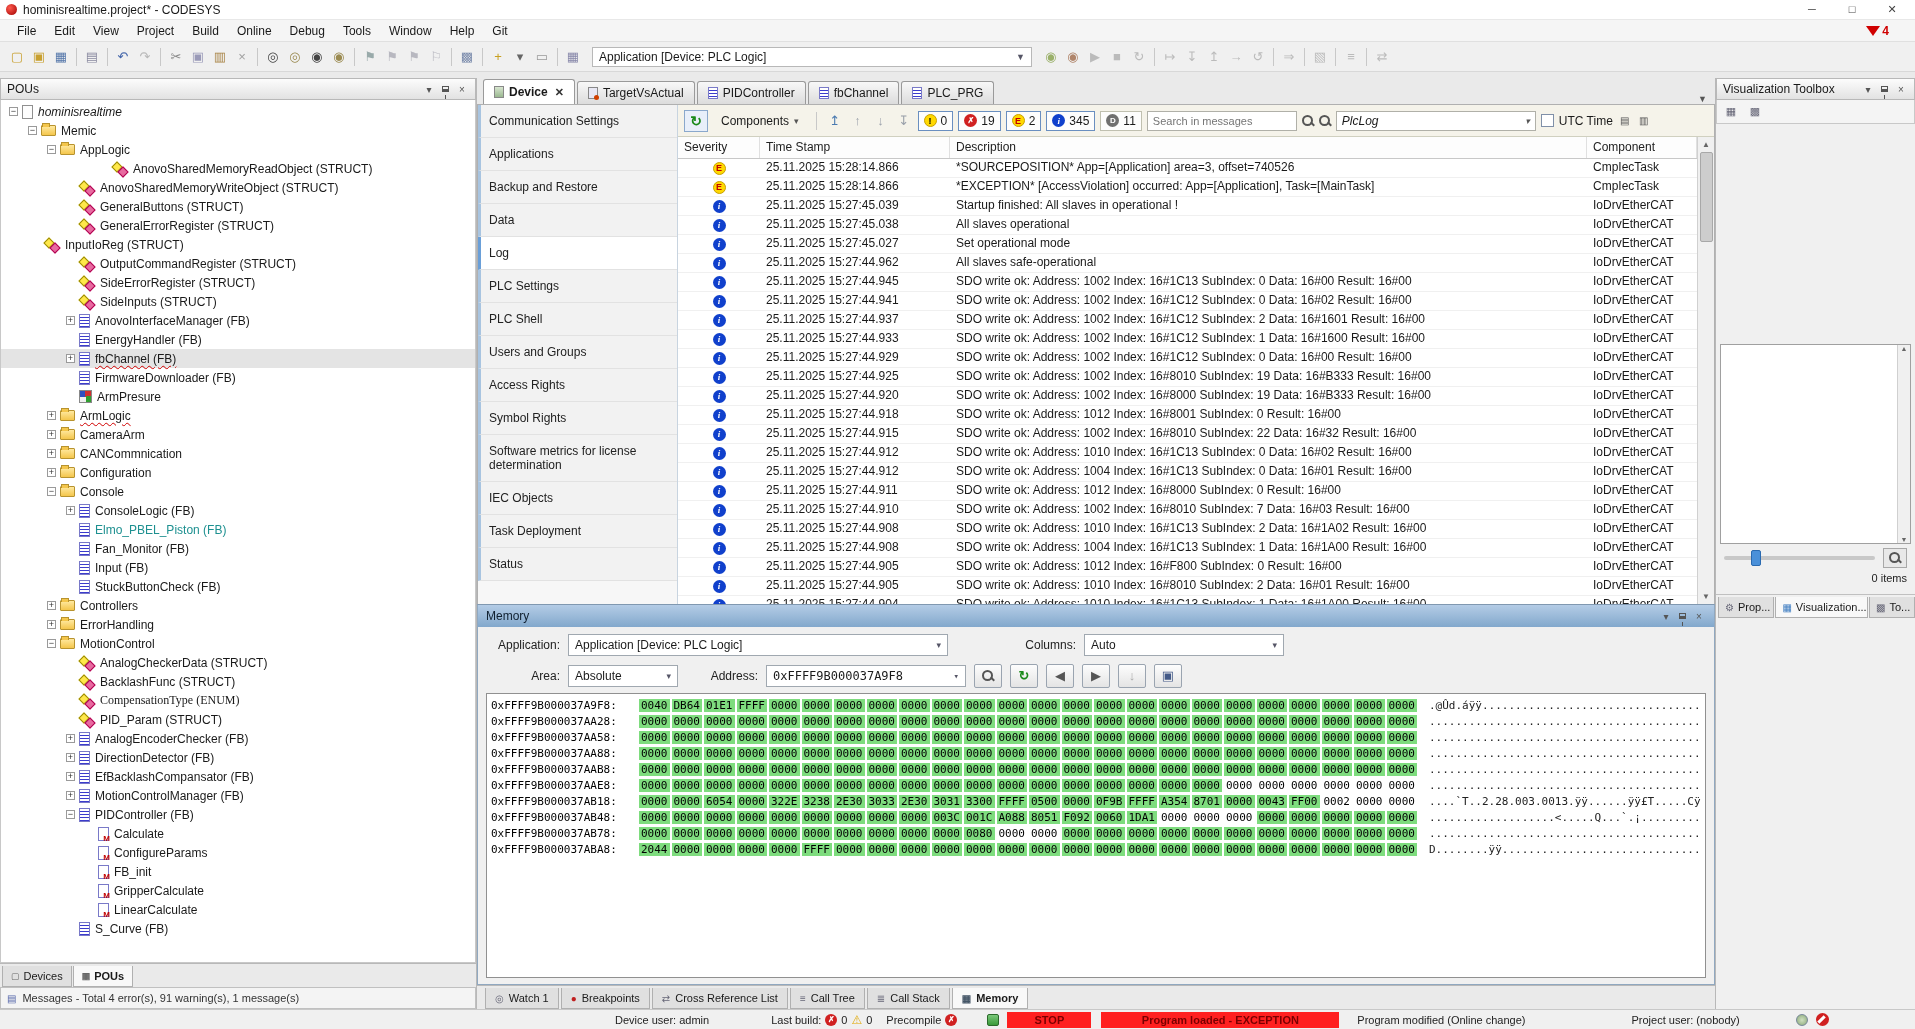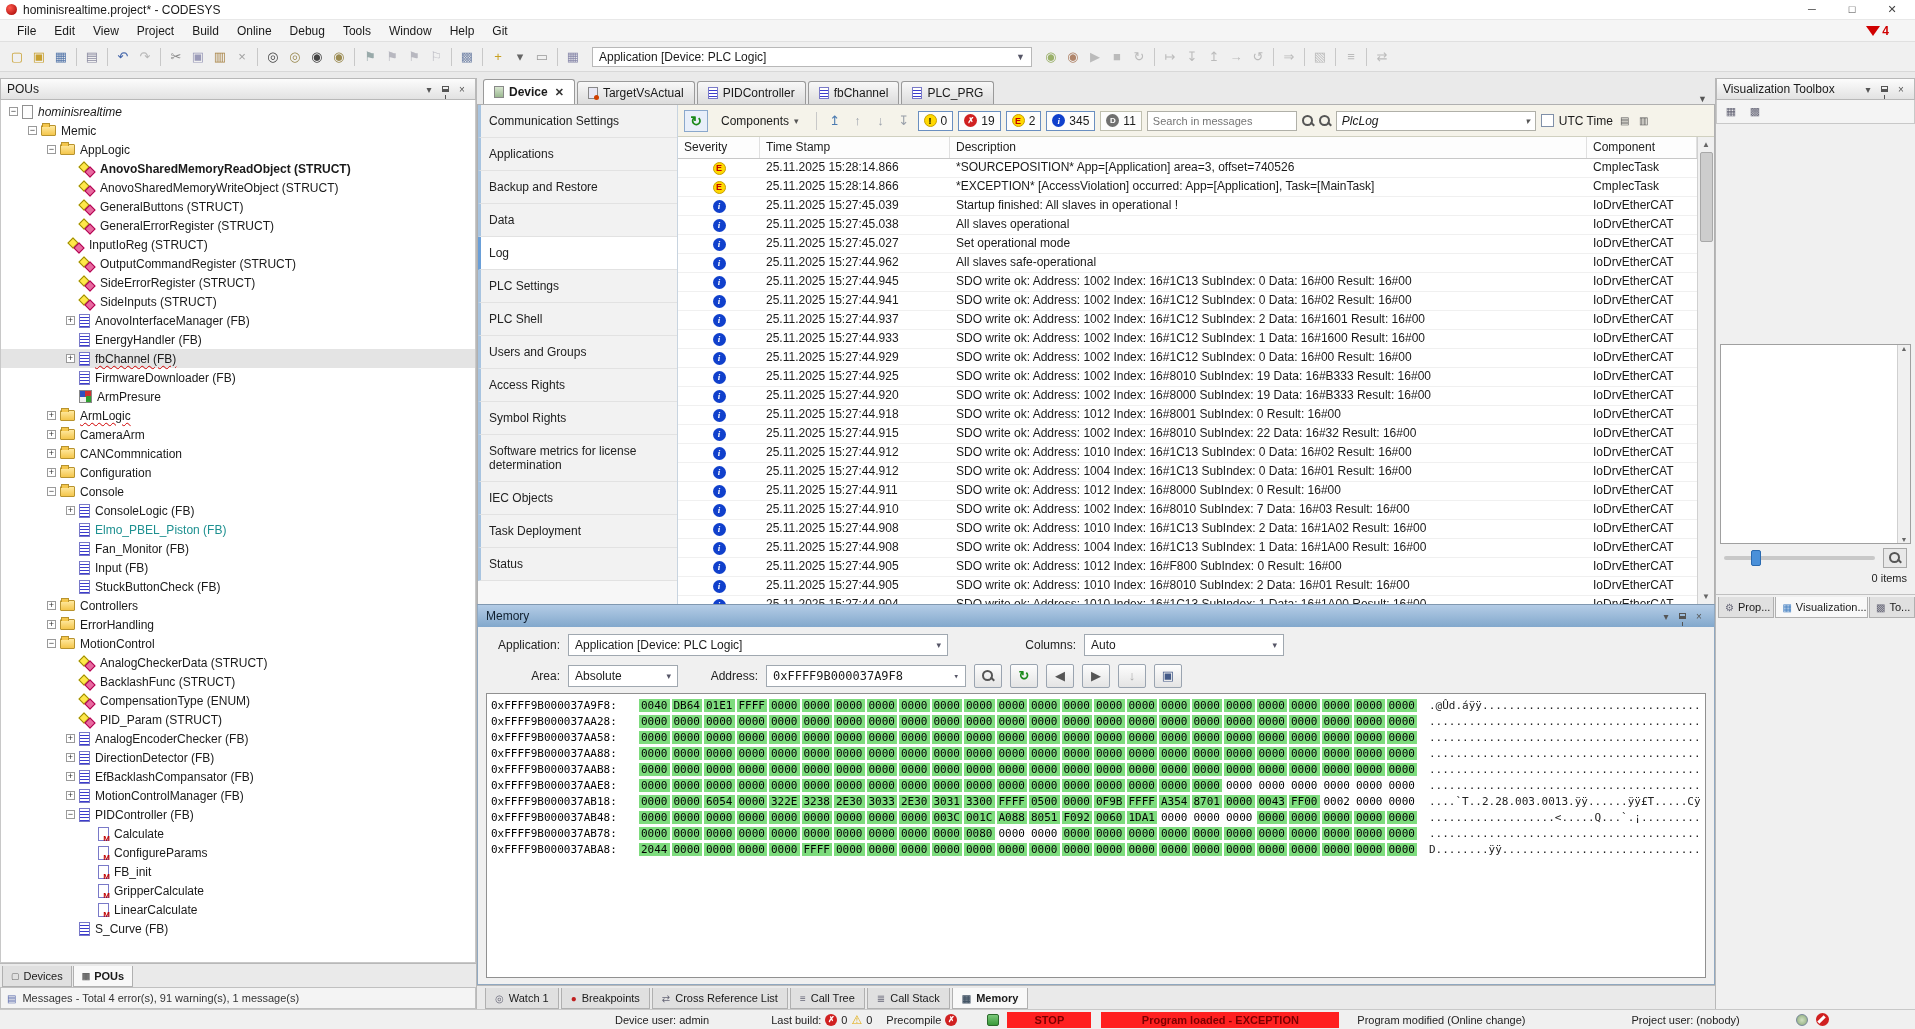--- a/index.html
+++ b/index.html
@@ -280,41 +280,41 @@
           <div class="trow" style="padding-left: 27px;">
             <span class="exp">−</span>
             <span class="ic ic-folder"></span>
             <span class="tlabel">Memic</span>
           </div>
           <div class="trow" style="padding-left: 46px;">
             <span class="exp">−</span>
             <span class="ic ic-folder"></span>
             <span class="tlabel">AppLogic</span>
           </div>
-          <div class="trow" style="padding-left: 65px; font-weight: bold;">
+          <div class="trow" style="padding-left: 98px;">
             <span class="exp-sp"></span>
             <span class="ic ic-struct"></span>
             <span class="tlabel">AnovoSharedMemoryReadObject (STRUCT)</span>
           </div>
           <div class="trow" style="padding-left: 65px;">
             <span class="exp-sp"></span>
             <span class="ic ic-struct"></span>
             <span class="tlabel">AnovoSharedMemoryWriteObject (STRUCT)</span>
           </div>
           <div class="trow" style="padding-left: 65px;">
             <span class="exp-sp"></span>
             <span class="ic ic-struct"></span>
             <span class="tlabel">GeneralButtons (STRUCT)</span>
           </div>
           <div class="trow" style="padding-left: 65px;">
             <span class="exp-sp"></span>
             <span class="ic ic-struct"></span>
             <span class="tlabel">GeneralErrorRegister (STRUCT)</span>
           </div>
-          <div class="trow" style="padding-left: 54px;">
+          <div class="trow" style="padding-left: 30px;">
             <span class="exp-sp"></span>
             <span class="ic ic-struct"></span>
             <span class="tlabel">InputIoReg (STRUCT)</span>
           </div>
           <div class="trow" style="padding-left: 65px;">
             <span class="exp-sp"></span>
             <span class="ic ic-struct"></span>
             <span class="tlabel">OutputCommandRegister (STRUCT)</span>
           </div>
           <div class="trow" style="padding-left: 65px;">
@@ -420,21 +420,21 @@
           <div class="trow" style="padding-left: 65px;">
             <span class="exp-sp"></span>
             <span class="ic ic-struct"></span>
             <span class="tlabel">AnalogCheckerData (STRUCT)</span>
           </div>
           <div class="trow" style="padding-left: 65px;">
             <span class="exp-sp"></span>
             <span class="ic ic-struct"></span>
             <span class="tlabel">BacklashFunc (STRUCT)</span>
           </div>
-          <div class="trow" style="padding-left: 65px;">
+          <div class="trow" style="padding-left: 65px; font-family: Liberation Serif, serif;">
             <span class="exp-sp"></span>
             <span class="ic ic-struct"></span>
             <span class="tlabel">CompensationType (ENUM)</span>
           </div>
           <div class="trow" style="padding-left: 65px;">
             <span class="exp-sp"></span>
             <span class="ic ic-struct"></span>
             <span class="tlabel">PID_Param (STRUCT)</span>
           </div>
           <div class="trow" style="padding-left: 65px;">

